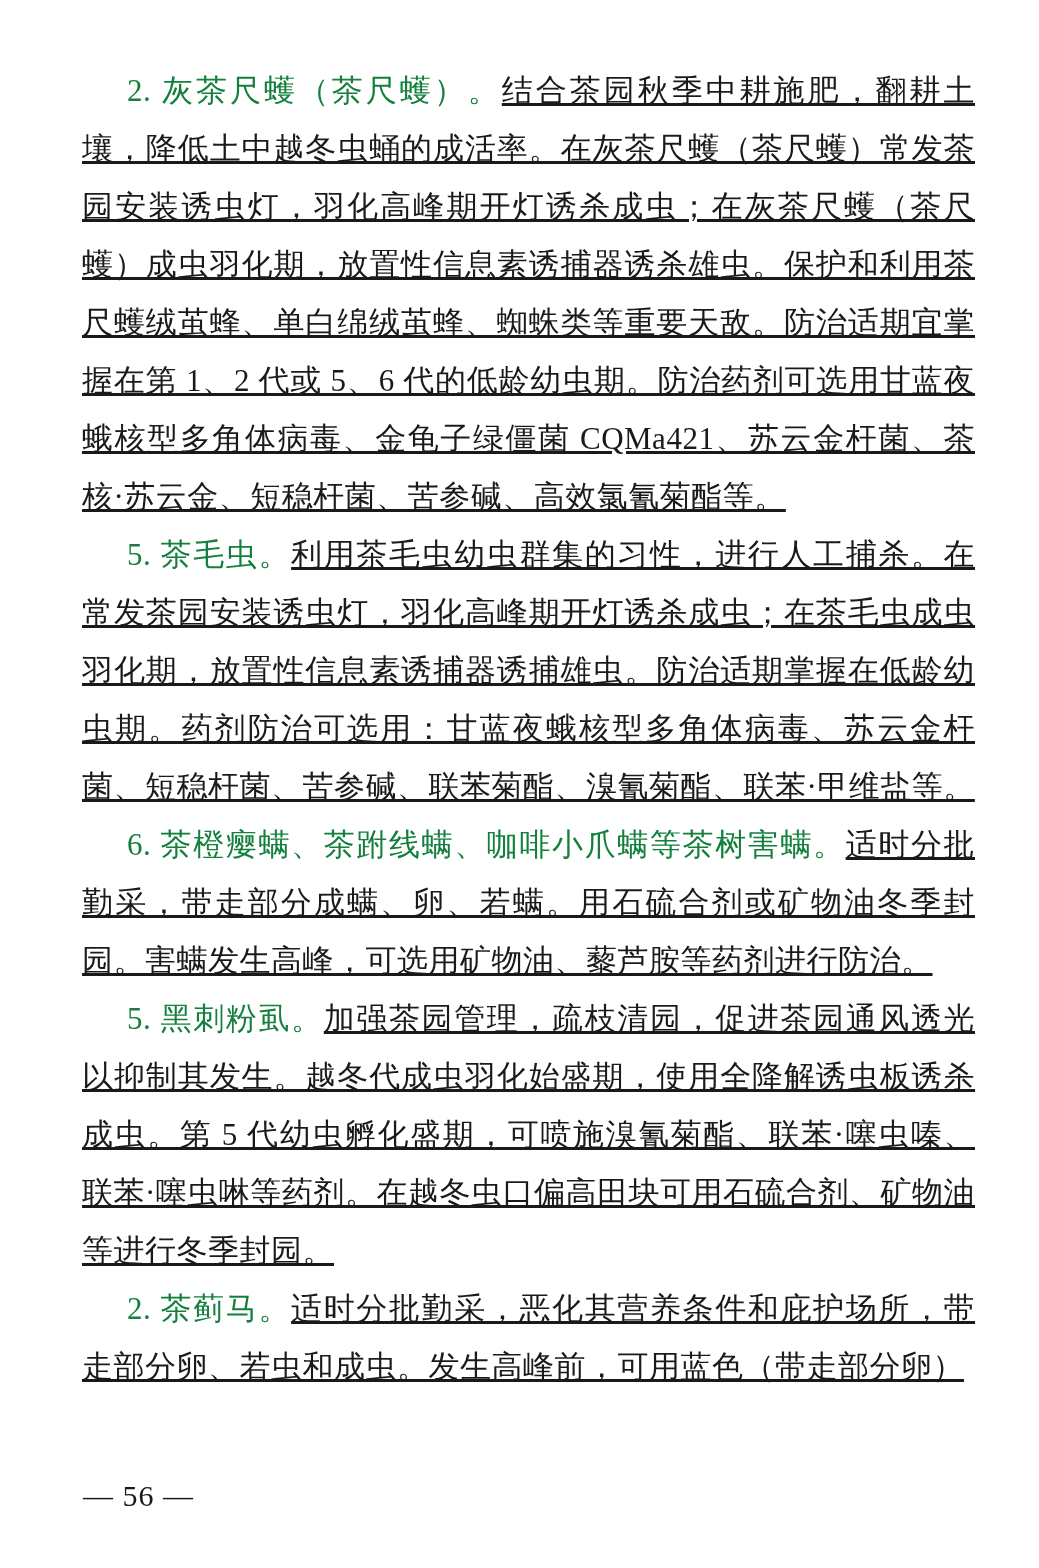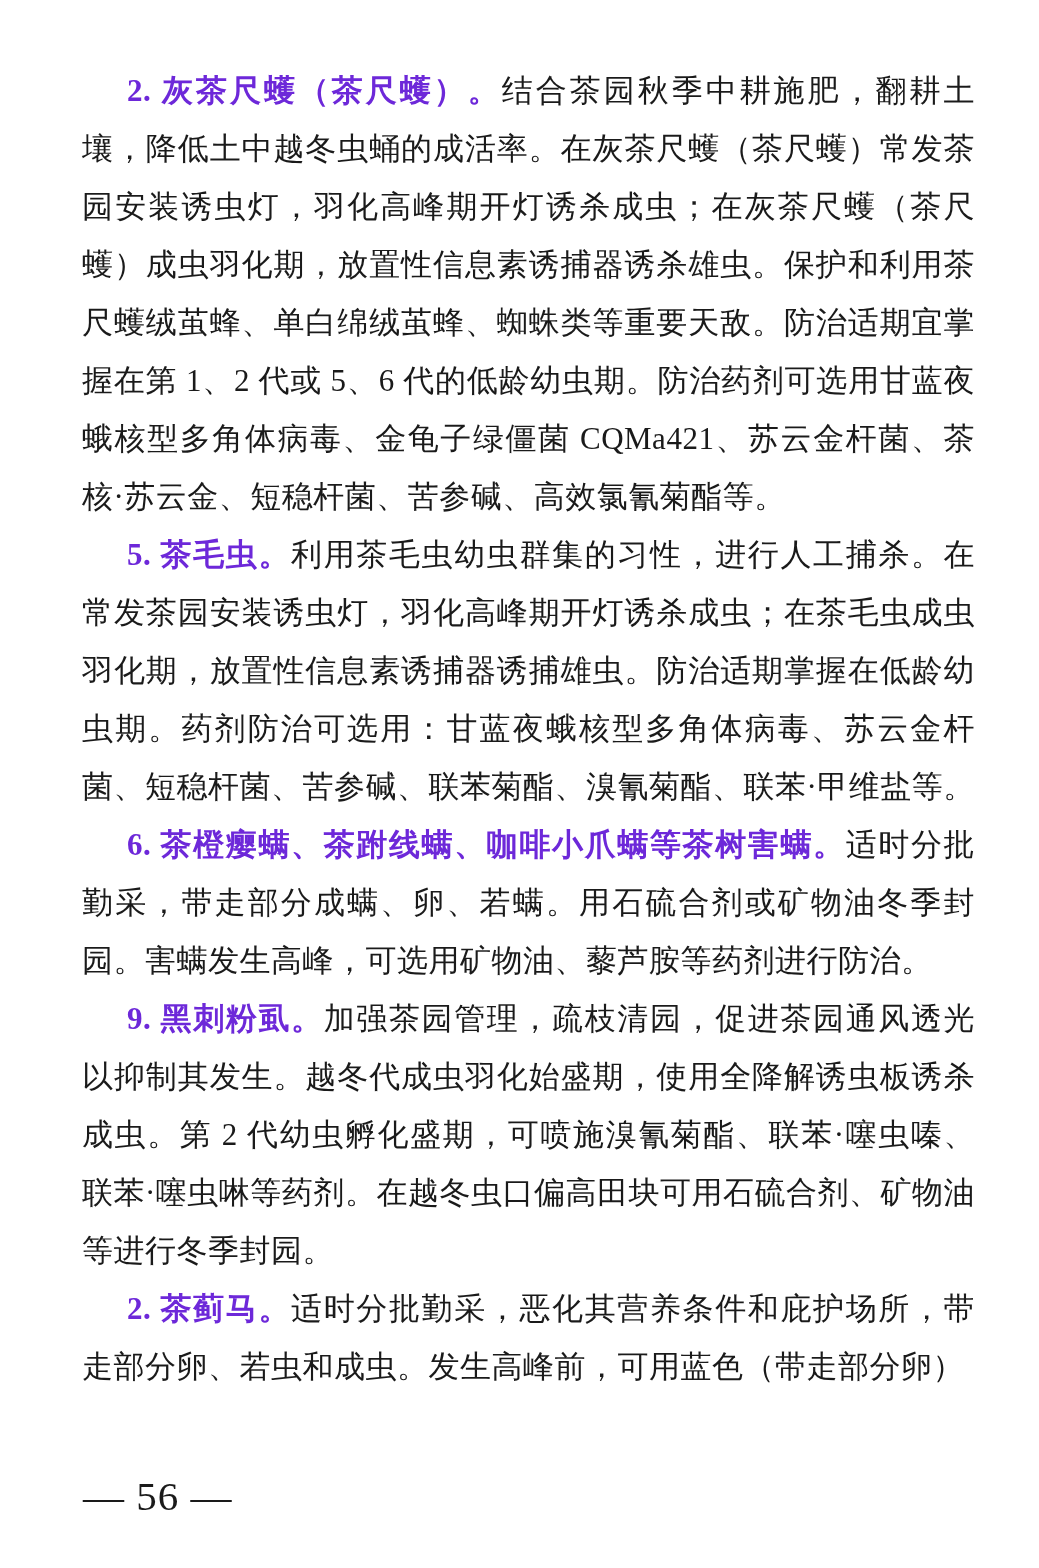--- a/index.html
+++ b/index.html
@@ -26,48 +26,49 @@
   .para {
     margin: 0;
     font-size: 31px;
     line-height: 58px;
     text-align: justify;
     text-indent: 45px;
     letter-spacing: 0.5px;
     word-break: break-all;
   }
   .para .heading {
-    font-weight: bold;
-    color: #6d28d9;
+    font-weight: normal;
+    color: #15803d;
   }
   .para .body {
     font-weight: normal;
+    text-decoration: underline;
   }
   .footer {
     position: absolute;
     left: 83px;
     top: 1476px;
-    font-size: 41px;
+    font-size: 30px;
     line-height: 40px;
     color: #1a1a1a;
     letter-spacing: 1px;
   }
 </style>
 </head>
 <body>
 
 <div class="page">
   <div class="content">
 
     <p class="para"><span class="heading">2. 灰茶尺蠖（茶尺蠖）。</span><span class="body">结合茶园秋季中耕施肥，翻耕土壤，降低土中越冬虫蛹的成活率。在灰茶尺蠖（茶尺蠖）常发茶园安装诱虫灯，羽化高峰期开灯诱杀成虫；在灰茶尺蠖（茶尺蠖）成虫羽化期，放置性信息素诱捕器诱杀雄虫。保护和利用茶尺蠖绒茧蜂、单白绵绒茧蜂、蜘蛛类等重要天敌。防治适期宜掌握在第 1、2 代或 5、6 代的低龄幼虫期。防治药剂可选用甘蓝夜蛾核型多角体病毒、金龟子绿僵菌 CQMa421、苏云金杆菌、茶核·苏云金、短稳杆菌、苦参碱、高效氯氰菊酯等。</span></p>
 
     <p class="para"><span class="heading">5. 茶毛虫。</span><span class="body">利用茶毛虫幼虫群集的习性，进行人工捕杀。在常发茶园安装诱虫灯，羽化高峰期开灯诱杀成虫；在茶毛虫成虫羽化期，放置性信息素诱捕器诱捕雄虫。防治适期掌握在低龄幼虫期。药剂防治可选用：甘蓝夜蛾核型多角体病毒、苏云金杆菌、短稳杆菌、苦参碱、联苯菊酯、溴氰菊酯、联苯·甲维盐等。</span></p>
 
     <p class="para"><span class="heading">6. 茶橙瘿螨、茶跗线螨、咖啡小爪螨等茶树害螨。</span><span class="body">适时分批勤采，带走部分成螨、卵、若螨。用石硫合剂或矿物油冬季封园。害螨发生高峰，可选用矿物油、藜芦胺等药剂进行防治。</span></p>
 
-    <p class="para"><span class="heading">9. 黑刺粉虱。</span><span class="body">加强茶园管理，疏枝清园，促进茶园通风透光以抑制其发生。越冬代成虫羽化始盛期，使用全降解诱虫板诱杀成虫。第 2 代幼虫孵化盛期，可喷施溴氰菊酯、联苯·噻虫嗪、联苯·噻虫啉等药剂。在越冬虫口偏高田块可用石硫合剂、矿物油等进行冬季封园。</span></p>
+    <p class="para"><span class="heading">5. 黑刺粉虱。</span><span class="body">加强茶园管理，疏枝清园，促进茶园通风透光以抑制其发生。越冬代成虫羽化始盛期，使用全降解诱虫板诱杀成虫。第 5 代幼虫孵化盛期，可喷施溴氰菊酯、联苯·噻虫嗪、联苯·噻虫啉等药剂。在越冬虫口偏高田块可用石硫合剂、矿物油等进行冬季封园。</span></p>
 
     <p class="para"><span class="heading">2. 茶蓟马。</span><span class="body">适时分批勤采，恶化其营养条件和庇护场所，带走部分卵、若虫和成虫。发生高峰前，可用蓝色（带走部分卵）</span></p>
 
   </div>
 
   <div class="footer">— 56 —</div>
 </div>
 
 </body></html>

